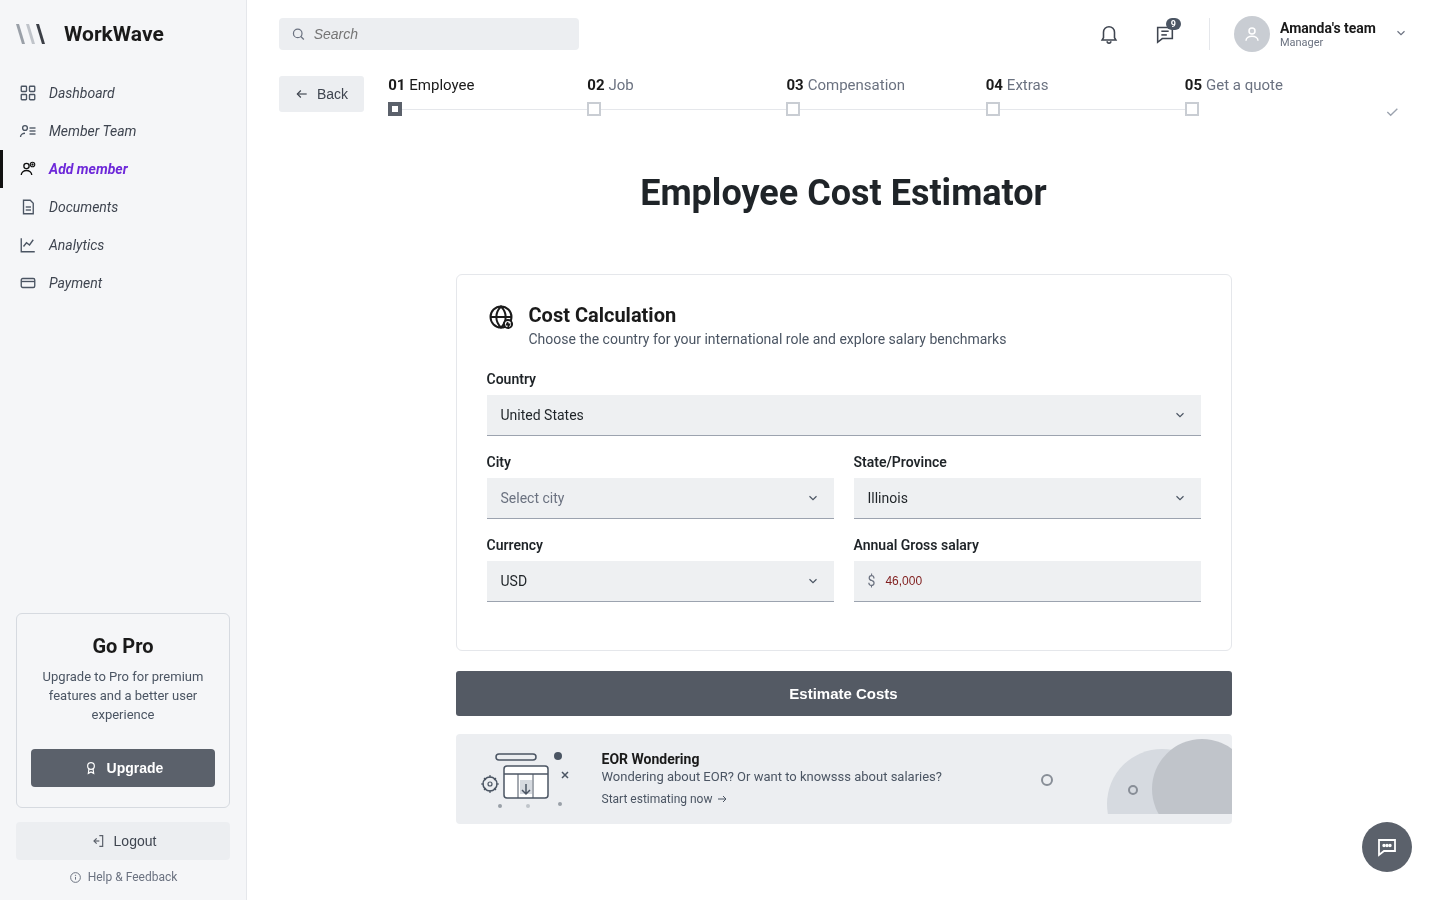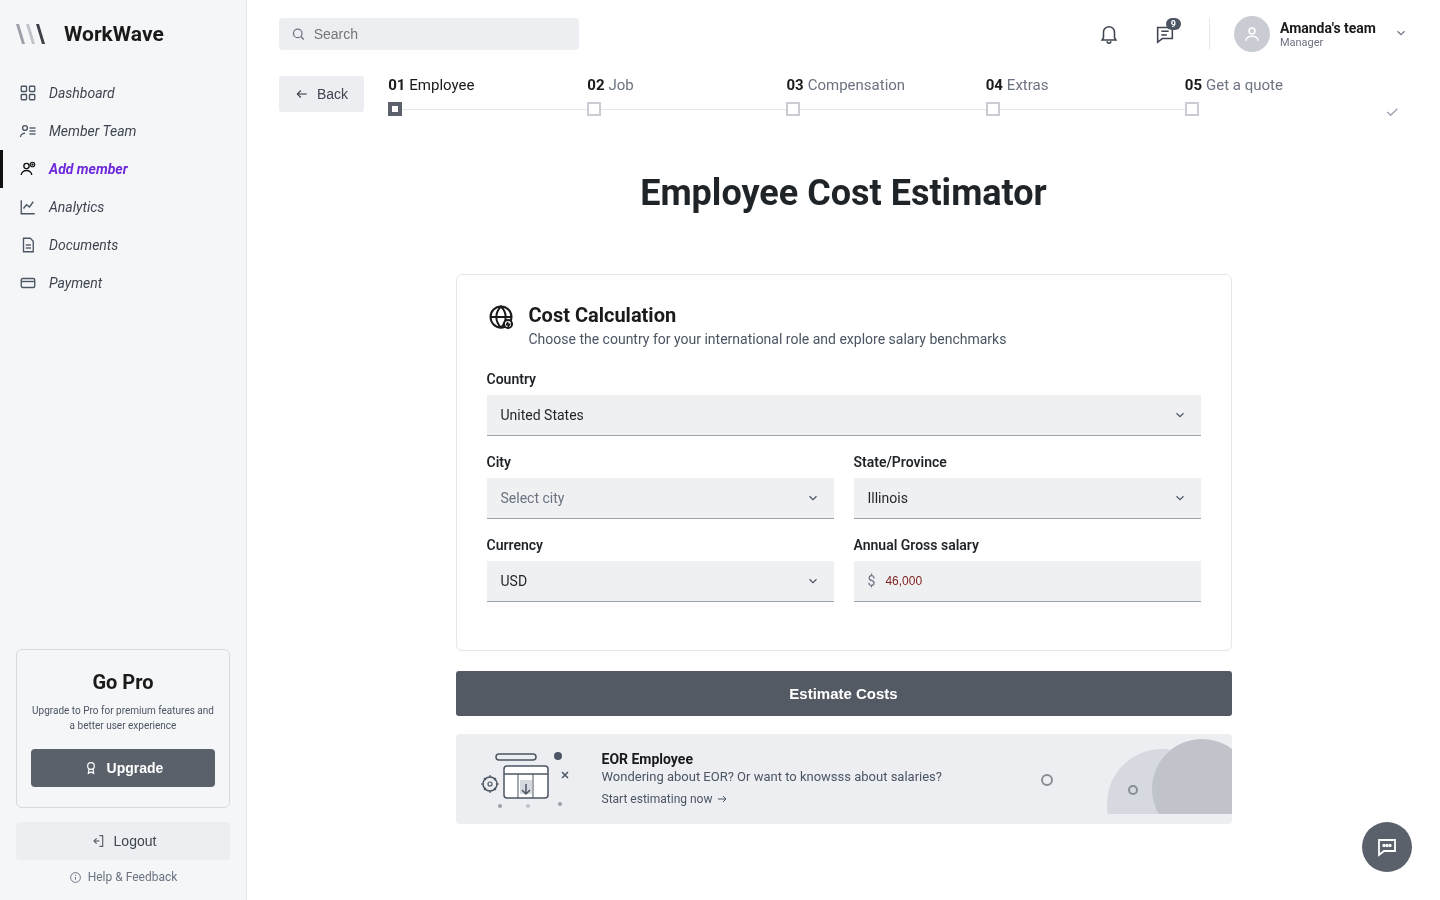--- a/index.html
+++ b/index.html
@@ -12,32 +12,32 @@
 .logo-text{font-size:21px;font-weight:700;color:#1a1a1a;}
 .nav{padding:6px 0;}
 .nav-item{display:flex;align-items:center;gap:12px;padding:10px 16px;font-size:14px;color:#3f4550;cursor:pointer;border-left:3px solid transparent;font-style:italic;}
 .nav-item.active{font-weight:700;color:#6d28d9;border-left-color:#111;}
 .nav-icon{width:18px;height:18px;display:flex;align-items:center;justify-content:center;color:#4b5563;}
 .nav-item.active .nav-icon{color:#111;}
 .nav-icon svg{width:18px;height:18px;stroke:currentColor;fill:none;stroke-width:1.8;}
 .sidebar-bottom{margin-top:auto;padding:16px;}
 .upgrade-card{border:1px solid #d6dae0;border-radius:6px;padding:20px 14px;text-align:center;margin-bottom:14px;}
 .upgrade-title{font-size:20px;font-weight:700;margin-bottom:10px;}
-.upgrade-desc{font-size:10px;color:#4b5563;line-height:1.45;margin-bottom:16px;}
+.upgrade-desc{font-size:13px;color:#4b5563;line-height:1.45;margin-bottom:24px;}
 .upgrade-btn{display:flex;align-items:center;justify-content:center;gap:8px;width:100%;background:#5b616b;color:#fff;border:none;padding:11px;font-size:14px;font-weight:600;border-radius:4px;cursor:pointer;}
 .upgrade-btn svg{width:16px;height:16px;stroke:#fff;fill:none;stroke-width:1.8;}
 .logout-btn{display:flex;align-items:center;justify-content:center;gap:8px;width:100%;background:#eceef1;border:none;padding:11px;font-size:14px;color:#3f4550;border-radius:4px;cursor:pointer;margin-bottom:10px;}
 .logout-btn svg{width:16px;height:16px;stroke:#5b616b;fill:none;stroke-width:1.8;}
 .help-link{display:flex;align-items:center;justify-content:center;gap:6px;font-size:12px;color:#6b7280;cursor:pointer;}
 .help-link svg{width:13px;height:13px;stroke:#6b7280;fill:none;stroke-width:1.8;}
 .main{flex:1;display:flex;flex-direction:column;overflow:hidden;}
 .topbar{display:flex;align-items:center;padding:14px 32px;gap:16px;}
 .search{flex:0 0 300px;display:flex;align-items:center;background:#eceef1;border-radius:4px;padding:8px 12px;gap:8px;}
 .search svg{width:16px;height:16px;stroke:#6b7280;fill:none;stroke-width:2;}
-.search input{border:none;background:transparent;outline:none;font-size:14px;color:#8b5cf6;width:100%;}
+.search input{border:none;background:transparent;outline:none;font-size:14px;color:#8b5cf6;width:100%;font-style:italic;}
 .topbar-spacer{flex:1;}
 .icon-btn{width:40px;height:40px;display:flex;align-items:center;justify-content:center;cursor:pointer;position:relative;}
 .icon-btn svg{width:22px;height:22px;stroke:#3f4550;fill:none;stroke-width:1.7;}
 .badge{position:absolute;top:4px;right:4px;background:#4b5563;color:#fff;font-size:9px;font-weight:700;border-radius:10px;padding:1px 5px;}
 .vr{width:1px;height:32px;background:#e5e7eb;margin:0 8px;}
 .team-pill{display:flex;align-items:center;gap:10px;cursor:pointer;}
 .avatar{width:36px;height:36px;border-radius:50%;background:#c9cdd3;display:flex;align-items:center;justify-content:center;}
 .avatar svg{width:18px;height:18px;stroke:#fff;fill:none;stroke-width:2;}
 .team-info{display:flex;flex-direction:column;}
 .team-name{font-size:14px;font-weight:700;}
@@ -136,35 +136,35 @@
               <circle cx="18" cy="6" r="3" stroke-width="1.5"></circle>
               <line x1="18" y1="4.7" x2="18" y2="7.3"></line>
               <line x1="16.7" y1="6" x2="19.3" y2="6"></line>
             </svg>
           </span>
         <span>Add member</span>
       </div>
       <div class="nav-item">
         <span class="nav-icon">
             <svg viewBox="0 0 24 24">
-              <path d="M3 3v18h18"></path>
-              <path d="M6 14l4-5 4 3 5-7"></path>
-            </svg>
-          </span>
-        <span>Analytics</span>
-      </div>
-      <div class="nav-item">
-        <span class="nav-icon">
-            <svg viewBox="0 0 24 24">
               <path d="M6 3h9l4 4v14H6z"></path>
               <line x1="9" y1="12" x2="16" y2="12"></line>
               <line x1="9" y1="16" x2="16" y2="16"></line>
             </svg>
           </span>
         <span>Documents</span>
+      </div>
+      <div class="nav-item">
+        <span class="nav-icon">
+            <svg viewBox="0 0 24 24">
+              <path d="M3 3v18h18"></path>
+              <path d="M6 14l4-5 4 3 5-7"></path>
+            </svg>
+          </span>
+        <span>Analytics</span>
       </div>
       <div class="nav-item">
         <span class="nav-icon">
             <svg viewBox="0 0 24 24">
               <rect x="3" y="6" width="18" height="12" rx="2"></rect>
               <line x1="3" y1="10" x2="21" y2="10"></line>
             </svg>
           </span>
         <span>Payment</span>
       </div>
@@ -381,21 +381,21 @@
               <circle cx="12" cy="36" r="7" fill="none" stroke="#4b5563" stroke-width="1.5"></circle>
               <circle cx="12" cy="36" r="2" fill="none" stroke="#4b5563" stroke-width="1.2"></circle>
               <path d="M12 27v3M12 42v3M3 36h3M18 36h3M6 30l2 2M18 42l-2-2M6 42l2-2M18 30l-2 2" stroke="#4b5563" stroke-width="1.2"></path>
               <path d="M84 24l6 6M90 24l-6 6" stroke="#4b5563" stroke-width="1.5"></path>
               <circle cx="22" cy="58" r="2" fill="#9aa0a8"></circle>
               <circle cx="82" cy="56" r="2" fill="#9aa0a8"></circle>
               <circle cx="50" cy="58" r="2" fill="#c0c4ca"></circle>
             </svg>
           </div>
           <div class="promo-body">
-            <div class="promo-title">EOR Employee</div>
+            <div class="promo-title">EOR Wondering</div>
             <div class="promo-sub">Wondering about EOR? Or want to knowsss about salaries?</div>
             <a class="promo-link">
               <span>Start estimating now</span>
               <svg viewBox="0 0 24 24">
                   <line x1="4" y1="12" x2="20" y2="12"></line>
                   <polyline points="14 6 20 12 14 18"></polyline>
                 </svg>
             </a>
           </div>
           <div class="promo-bg">

